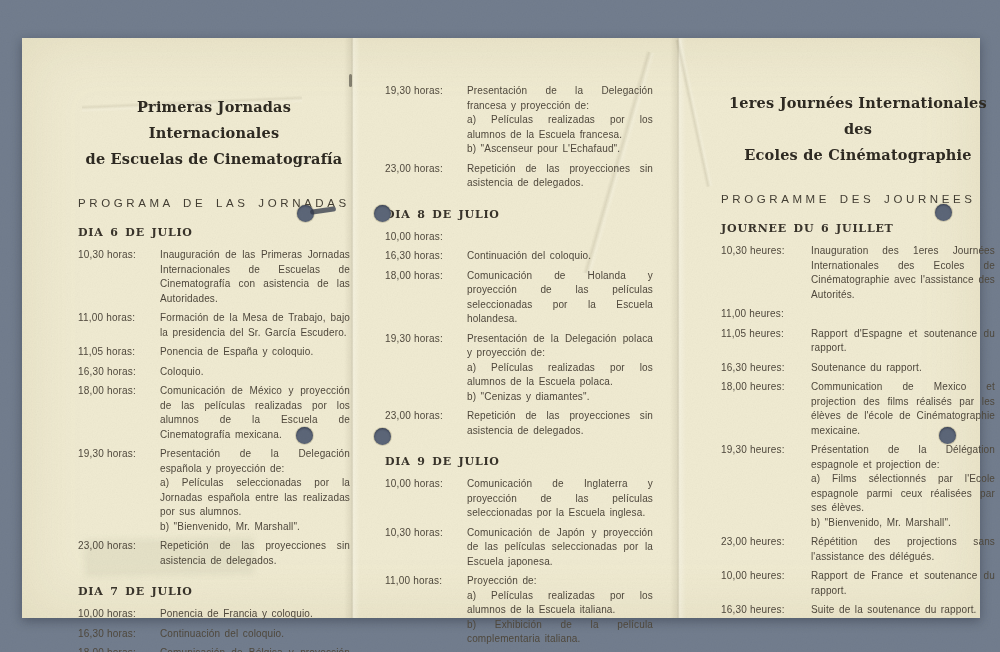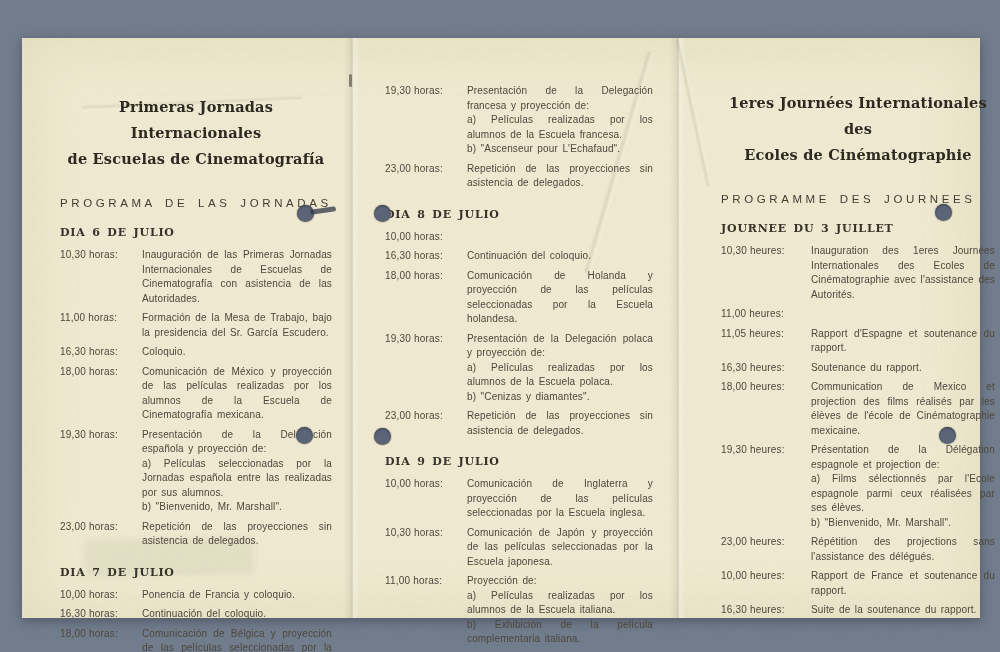--- a/index.html
+++ b/index.html
@@ -42,21 +42,21 @@
   .hole-tail{
     position:absolute;width:26px;height:5px;border-radius:3px;
     background:rgba(50,56,72,0.75);transform:rotate(-8deg);
   }
   .smudge{
     position:absolute;left:62px;top:500px;width:170px;height:38px;
     background:rgba(148,158,120,0.12);filter:blur(3px);transform:rotate(-1deg);
   }
   
   .panel{position:absolute;top:0;height:100%;}
-  .panel-left{left:38px;width:272px;}
+  .panel-left{left:56px;width:272px;}
   .panel-middle{left:363px;width:268px;}
   .panel-right{left:699px;width:274px;}
   .doc-title{
     font-family:"DejaVu Serif", serif;font-weight:bold;
     color:#2e2a22;text-align:center;
     font-size:14.5px;line-height:26px;letter-spacing:0.2px;
   }
   .panel-left .doc-title{margin-top:56px;}
   .panel-right .doc-title{margin-top:52px;}
   .doc-subtitle{
@@ -113,20 +113,26 @@
               <p>Inauguración de las Primeras Jornadas Internacionales de Escuelas de Cinematografía con asistencia de las Autoridades.</p>
             </div>
           </div>
           <div class="entry">
             <div class="entry-time">11,00 horas:</div>
             <div class="entry-text">
               <p>Formación de la Mesa de Trabajo, bajo la presidencia del Sr. García Escudero.</p>
             </div>
           </div>
           <div class="entry">
+            <div class="entry-time">11,05 horas:</div>
+            <div class="entry-text">
+              <p>Ponencia de España y coloquio.</p>
+            </div>
+          </div>
+          <div class="entry">
             <div class="entry-time">16,30 horas:</div>
             <div class="entry-text">
               <p>Coloquio.</p>
             </div>
           </div>
           <div class="entry">
             <div class="entry-time">18,00 horas:</div>
             <div class="entry-text">
               <p>Comunicación de México y proyección de las películas realizadas por los alumnos de la Escuela de Cinematografía mexicana.</p>
             </div>
@@ -243,21 +249,21 @@
         </div>
     </div>
 
     <div class="panel panel-right">
       <div class="doc-title">
         <div>1eres Journées Internationales des</div>
         <div>Ecoles de Cinématographie</div>
       </div>
       <div class="doc-subtitle">PROGRAMME DES JOURNEES</div>
       <div class="sections">
-          <div class="day-heading">JOURNEE DU 3 JUILLET</div>
+          <div class="day-heading">JOURNEE DU 6 JUILLET</div>
           <div class="entry">
             <div class="entry-time">10,30 heures:</div>
             <div class="entry-text">
               <p>Inauguration des 1eres Journées Internationales des Ecoles de Cinématographie avec l'assistance des Autorités.</p>
             </div>
           </div>
           <div class="entry">
             <div class="entry-time">11,00 heures:</div>
           </div>
           <div class="entry">

